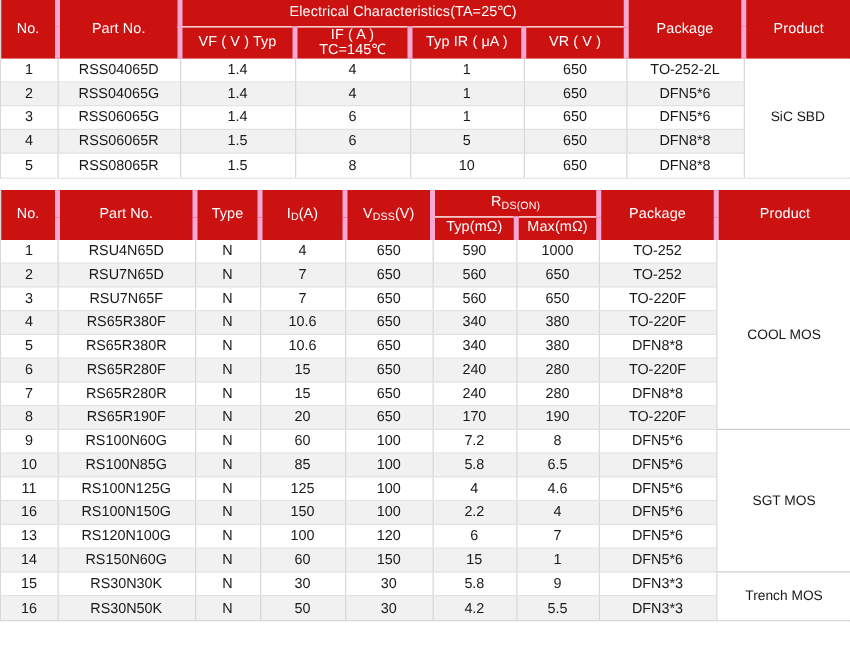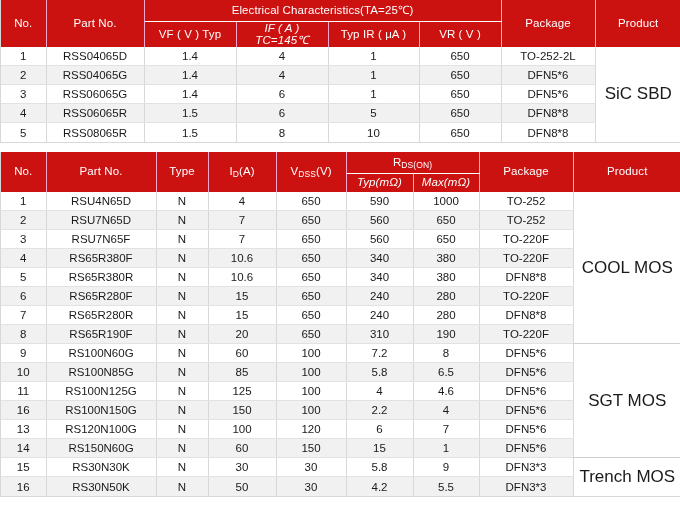--- a/index.html
+++ b/index.html
@@ -25,21 +25,21 @@
     font-weight: normal;
   }
 
   
   .hd {
     background: #CC1111;
     color: #ffffff;
     font-weight: bold;
     font-size: 11.5px;
     letter-spacing: 0.1px;
-    border-right: 1px solid #f9a8d4;
+    border-right: 4px solid #f9a8d4;
     border-bottom: 1px solid #ffffff;
     line-height: 1.15;
   }
   .hd.last { border-right: none; text-align: center; }
   .hd.nob { border-bottom: none; }
   .hd sub { font-size: 8.5px; vertical-align: baseline; position: relative; top: 2px; }
 
   
   .bd {
     background: #ffffff;
@@ -47,33 +47,33 @@
     font-size: 11.5px;
     border-right: 1px solid #d8d8d8;
     border-bottom: 1px solid #e2e2e2;
     height: 19px;
   }
   tr.alt .bd { background: #f1f1f1; }
   .bd.prod {
     background: #ffffff !important;
     border-right: none;
     border-bottom: 1px solid #cfcfcf;
-    font-size: 17px;
+    font-size: 11px;
   }
   .bd.prod.lastgrp { border-bottom: none; }
   tr.lastrow .bd { border-bottom: none; }
 
   .tbl-wrap { border: 1px solid #d8d8d8; border-top: none; }
   .gap { height: 9px; background: #ffffff; }
   .t1head td { height: 21px; }
   .t1sub td { height: 24px; }
   .t2head td { height: 22px; }
-  .t2sub td { height: 18px; font-style: italic; }
-
-  .two-line { line-height: 1.1; font-style: italic; }
+  .t2sub td { height: 18px; }
+
+  .two-line { line-height: 1.1; }
 </style>
 </head>
 <body>
 
 <div id="root">
 
   <div class="tbl-wrap">
   <table class="spec">
     <colgroup>
       <col style="width:45px">
@@ -256,21 +256,21 @@
             <td class="bd">240</td>
             <td class="bd">280</td>
             <td class="bd">DFN8*8</td>
           </tr>
           <tr class=" alt">
             <td class="bd">8</td>
             <td class="bd">RS65R190F</td>
             <td class="bd">N</td>
             <td class="bd">20</td>
             <td class="bd">650</td>
-            <td class="bd">310</td>
+            <td class="bd">170</td>
             <td class="bd">190</td>
             <td class="bd">TO-220F</td>
           </tr>
           <tr>
             <td class="bd">9</td>
             <td class="bd">RS100N60G</td>
             <td class="bd">N</td>
             <td class="bd">60</td>
             <td class="bd">100</td>
             <td class="bd">7.2</td>

